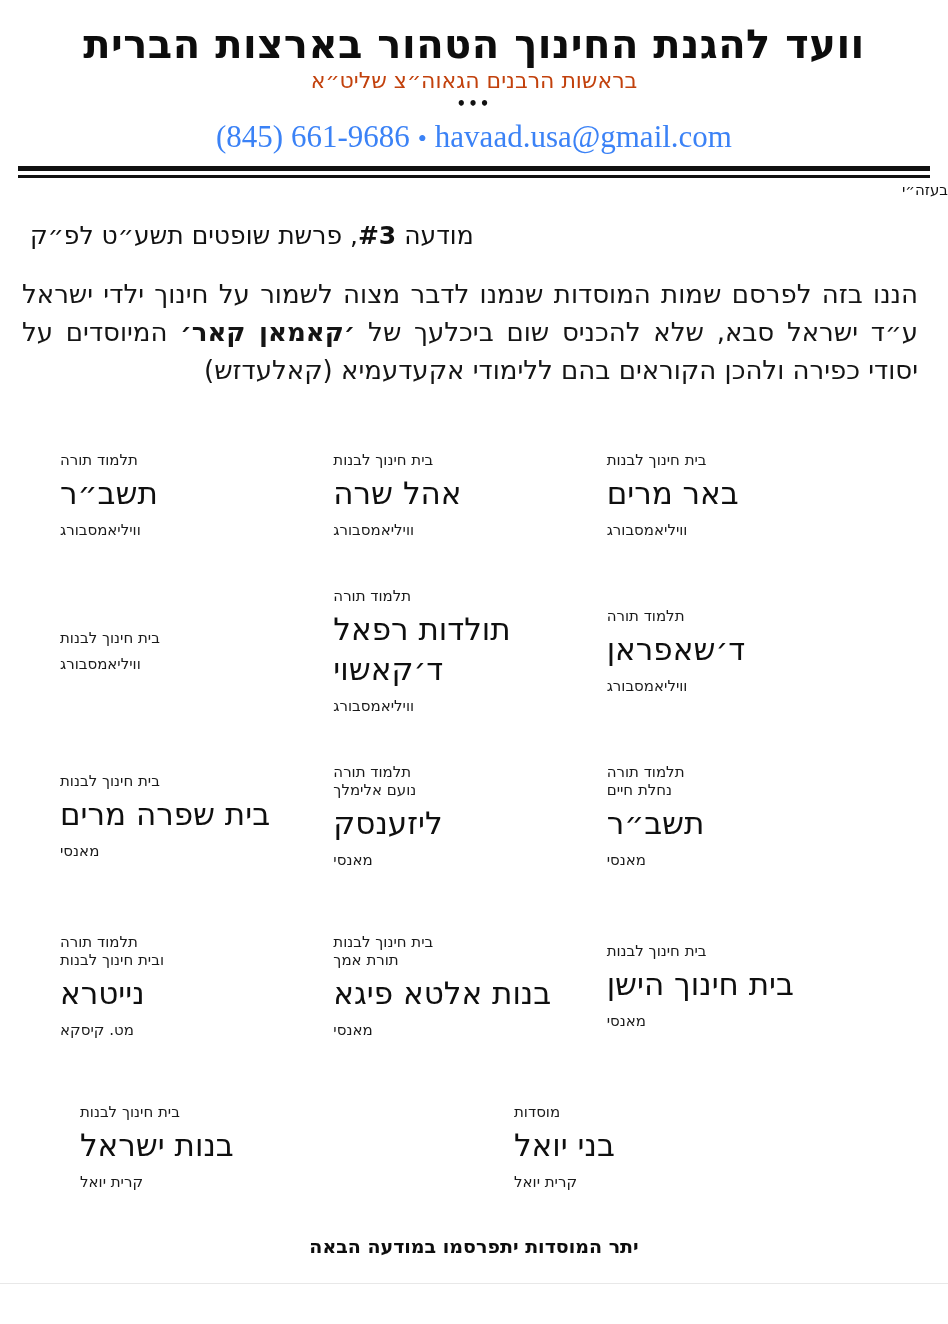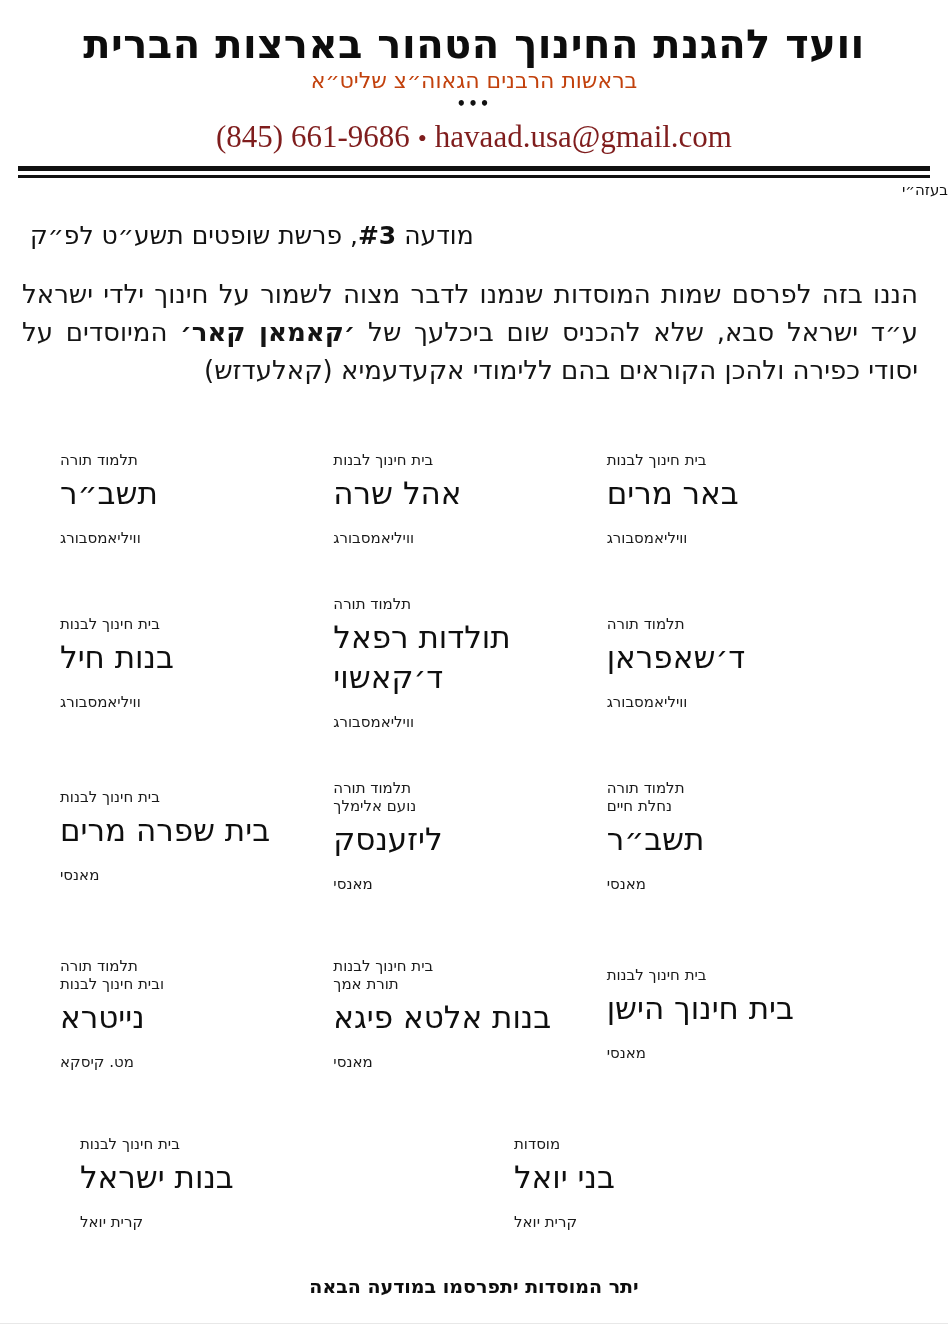--- a/index.html
+++ b/index.html
@@ -38,21 +38,21 @@
     font-weight: bold;
     letter-spacing: 2px;
     color: #111;
   }
   .contact {
     margin-top: 6px;
     direction: ltr;
     font-family: "Liberation Serif", "DejaVu Serif", serif;
     font-size: 31px;
     line-height: 38px;
-    color: #7f1d1d;
+    color: #3b82f6;
   }
   .contact .bullet { font-size: 26px; padding: 0 8px; }
   .double-rule {
     margin: 8px 18px 0 18px;
     height: 4px;
     border-top: 5px solid #111;
     border-bottom: 3px solid #111;
   }
   .besiyata {
     margin-top: 3px;
@@ -100,21 +100,21 @@
     color: #1a1a1a;
   }
   .inst-name {
     font-size: 31px;
     line-height: 40px;
     color: #0f0f0f;
     margin-top: 4px;
   }
   .inst-name + .inst-name { margin-top: 0; }
   .inst-loc {
-    margin-top: 16px;
+    margin-top: 8px;
     font-size: 15px;
     line-height: 18px;
     color: #1a1a1a;
   }
   .footer-note {
     margin-top: 38px;
     text-align: center;
     font-size: 19px;
     line-height: 34px;
     font-weight: bold;
@@ -169,21 +169,20 @@
         <div class="inst-loc">וויליאמסבורג</div>
       </div>
       <div class="inst-card">
         <div class="inst-type">תלמוד תורה</div>
         <div class="inst-name">תולדות רפאל</div>
         <div class="inst-name">ד׳קאשוי</div>
         <div class="inst-loc">וויליאמסבורג</div>
       </div>
       <div class="inst-card">
         <div class="inst-type">בית חינוך לבנות</div>
-        <div class="inst-name">בנות חיל</div>
         <div class="inst-loc">וויליאמסבורג</div>
       </div>
     </div>
     <div class="inst-row">
       <div class="inst-card">
         <div class="inst-type">תלמוד תורה</div>
         <div class="inst-type">נחלת חיים</div>
         <div class="inst-name">תשב״ר</div>
         <div class="inst-loc">מאנסי</div>
       </div>

